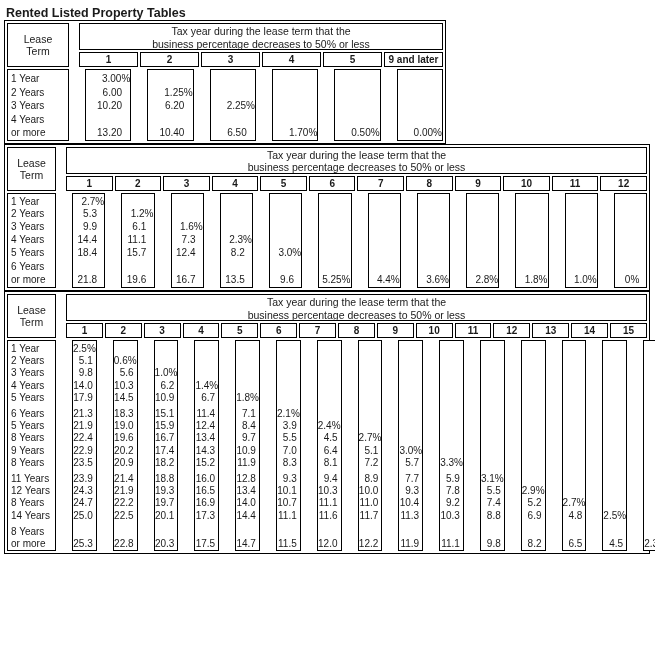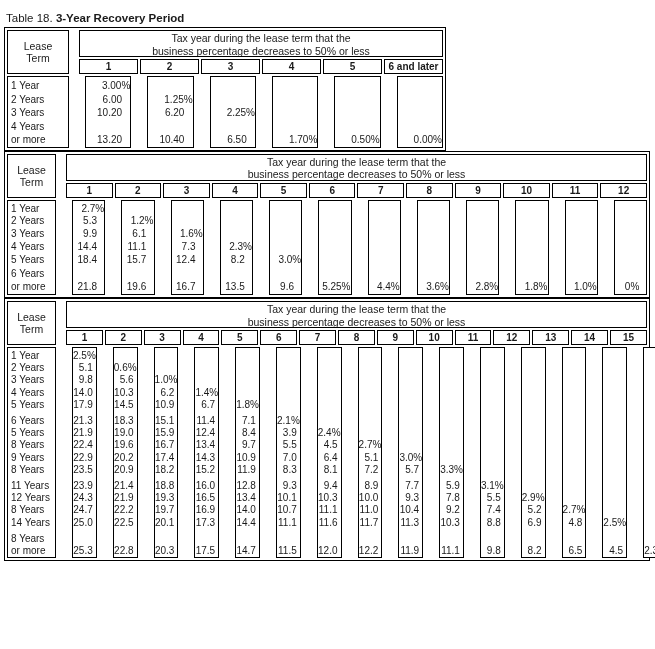--- a/index.html
+++ b/index.html
@@ -67,44 +67,41 @@
   .valcol { flex: 1 1 0; padding-top: 2px; }
   .vl { height: var(--lh); line-height: var(--lh); font-size: 10px; display: flex; }
   .ip { flex: 1 1 0; text-align: right; white-space: pre; }
   .fp { flex: 1 1 0; text-align: left; white-space: pre; }
   .bgap { height: var(--bgap); }
 </style>
 </head>
 <body>
 
 <main>
+  <h1 class="page-title">Rented Listed Property Tables</h1>
 
-  <div class="tbl-title first">
-    <span class="tprefix">Table 18.</span>
-    <span class="tbold">3-Year Recovery Period</span>
-  </div>
   <div id="t0">
       <div class="tbl t18">
         <div class="hrow">
           <div class="cell lease-head">
             <div class="">Lease</div>
             <div class="">Term</div>
           </div>
           <div class="hright">
             <div class="cell tax-head">
               <div class="">Tax year during the lease term that the</div>
               <div class="">business percentage decreases to 50% or less</div>
             </div>
             <div class="numrow">
               <div class="cell colnum">1</div>
               <div class="cell colnum">2</div>
               <div class="cell colnum">3</div>
               <div class="cell colnum">4</div>
               <div class="cell colnum">5</div>
-              <div class="cell colnum">6 and later</div>
+              <div class="cell colnum">9 and later</div>
             </div>
           </div>
         </div>
         <div class="brow">
           <div class="cell lease-body">
             <div class="lbl">1 Year</div>
             <div class="lbl">2 Years</div>
             <div class="lbl">3 Years</div>
             <div class="lbl">4 Years</div>
             <div class="lbl">or more</div>

